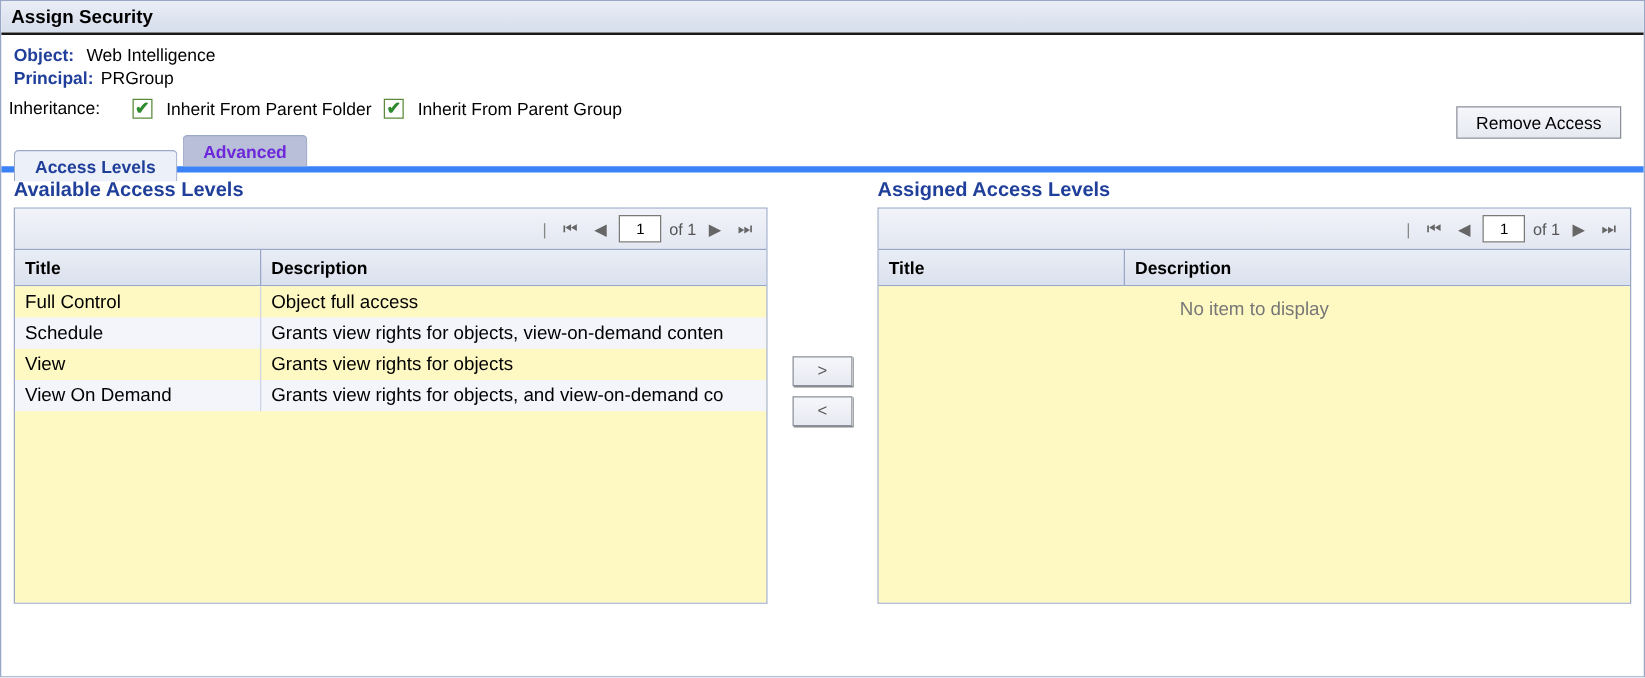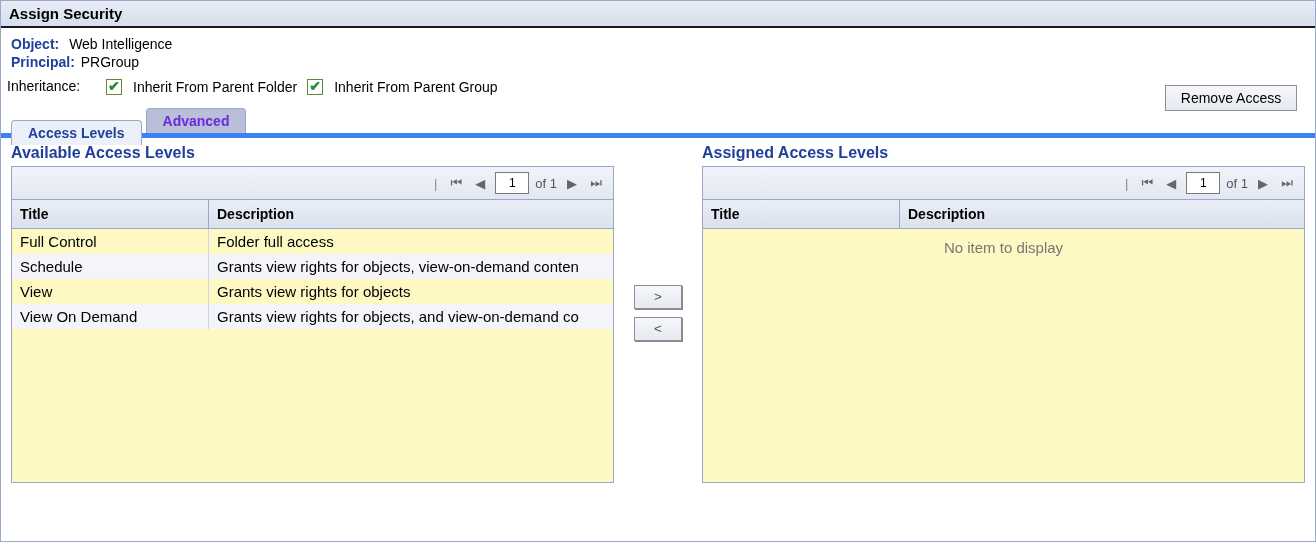--- a/index.html
+++ b/index.html
@@ -95,21 +95,21 @@
           <span class="pager-btn">▶</span>
           <span class="pager-btn">⏭</span>
         </div>
         <div class="grid-header">
           <div class="gh-cell gh-title">Title</div>
           <div class="gh-cell gh-desc">Description</div>
         </div>
         <div class="grid-body" id="available-body">
             <div class="grid-row">
               <div class="gc gc-title">Full Control</div>
-              <div class="gc gc-desc">Folder full access</div>
+              <div class="gc gc-desc">Object full access</div>
             </div>
             <div class="grid-row">
               <div class="gc gc-title">Schedule</div>
               <div class="gc gc-desc">Grants view rights for objects, view-on-demand conten</div>
             </div>
             <div class="grid-row">
               <div class="gc gc-title">View</div>
               <div class="gc gc-desc">Grants view rights for objects</div>
             </div>
             <div class="grid-row">

